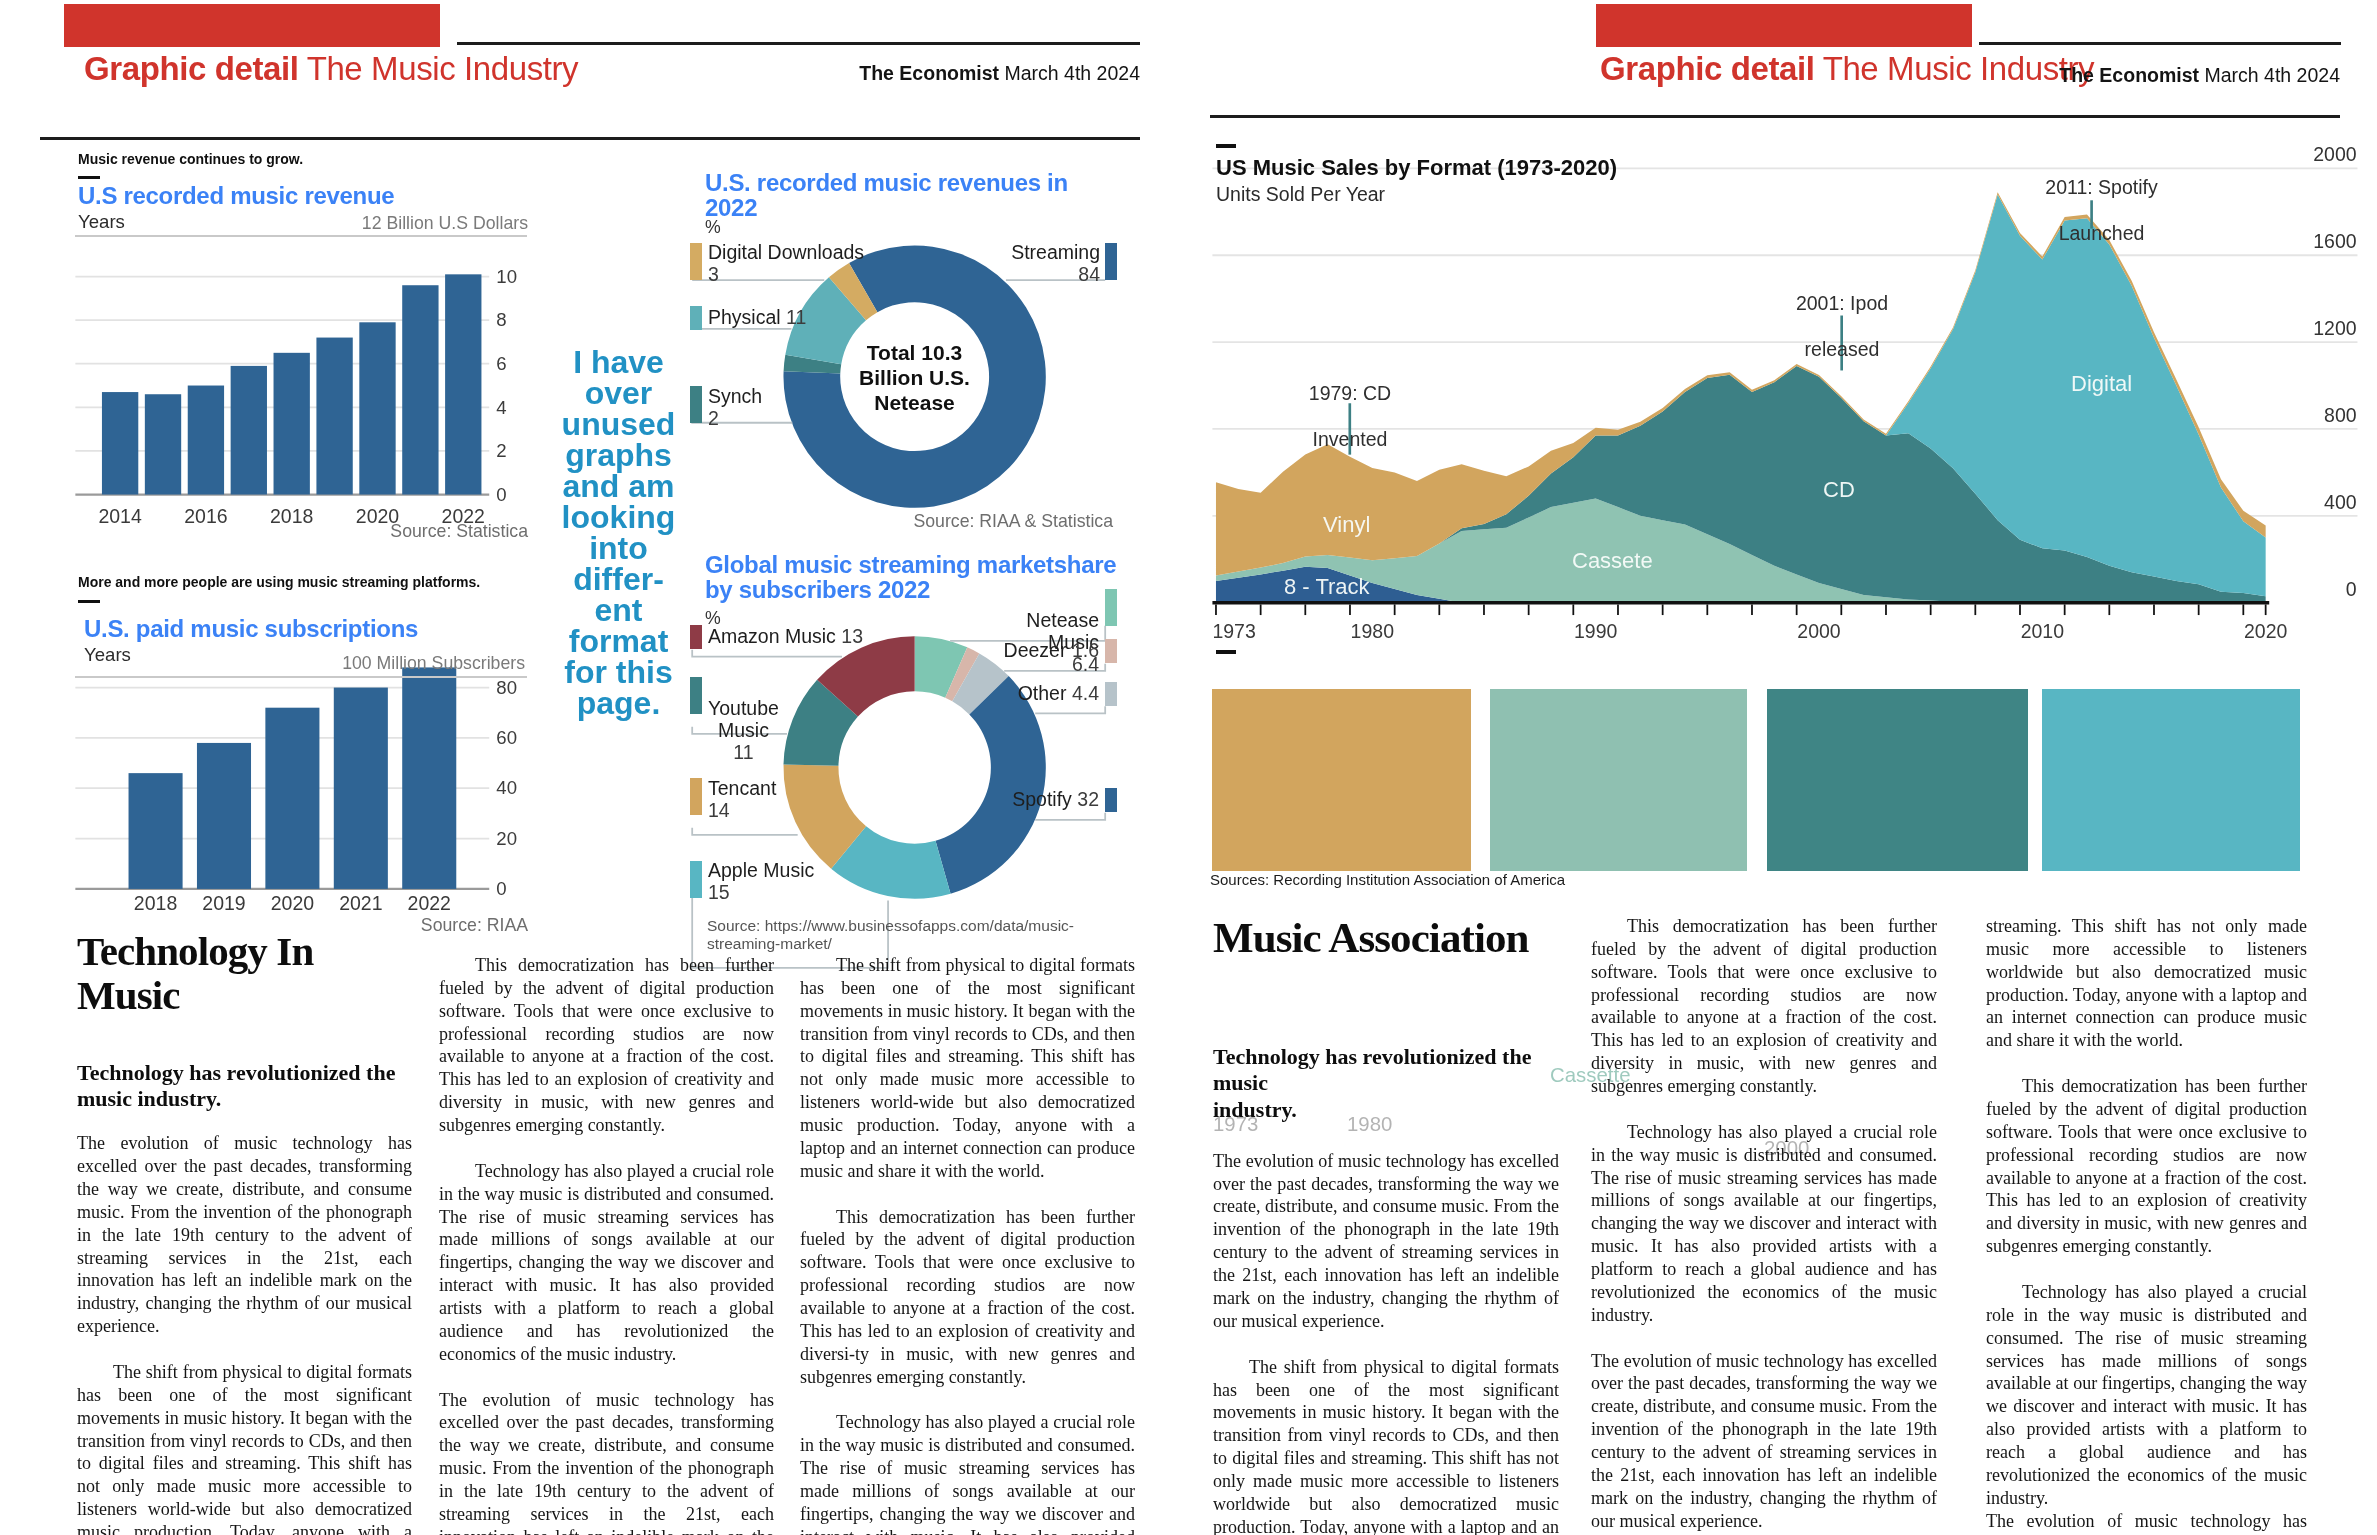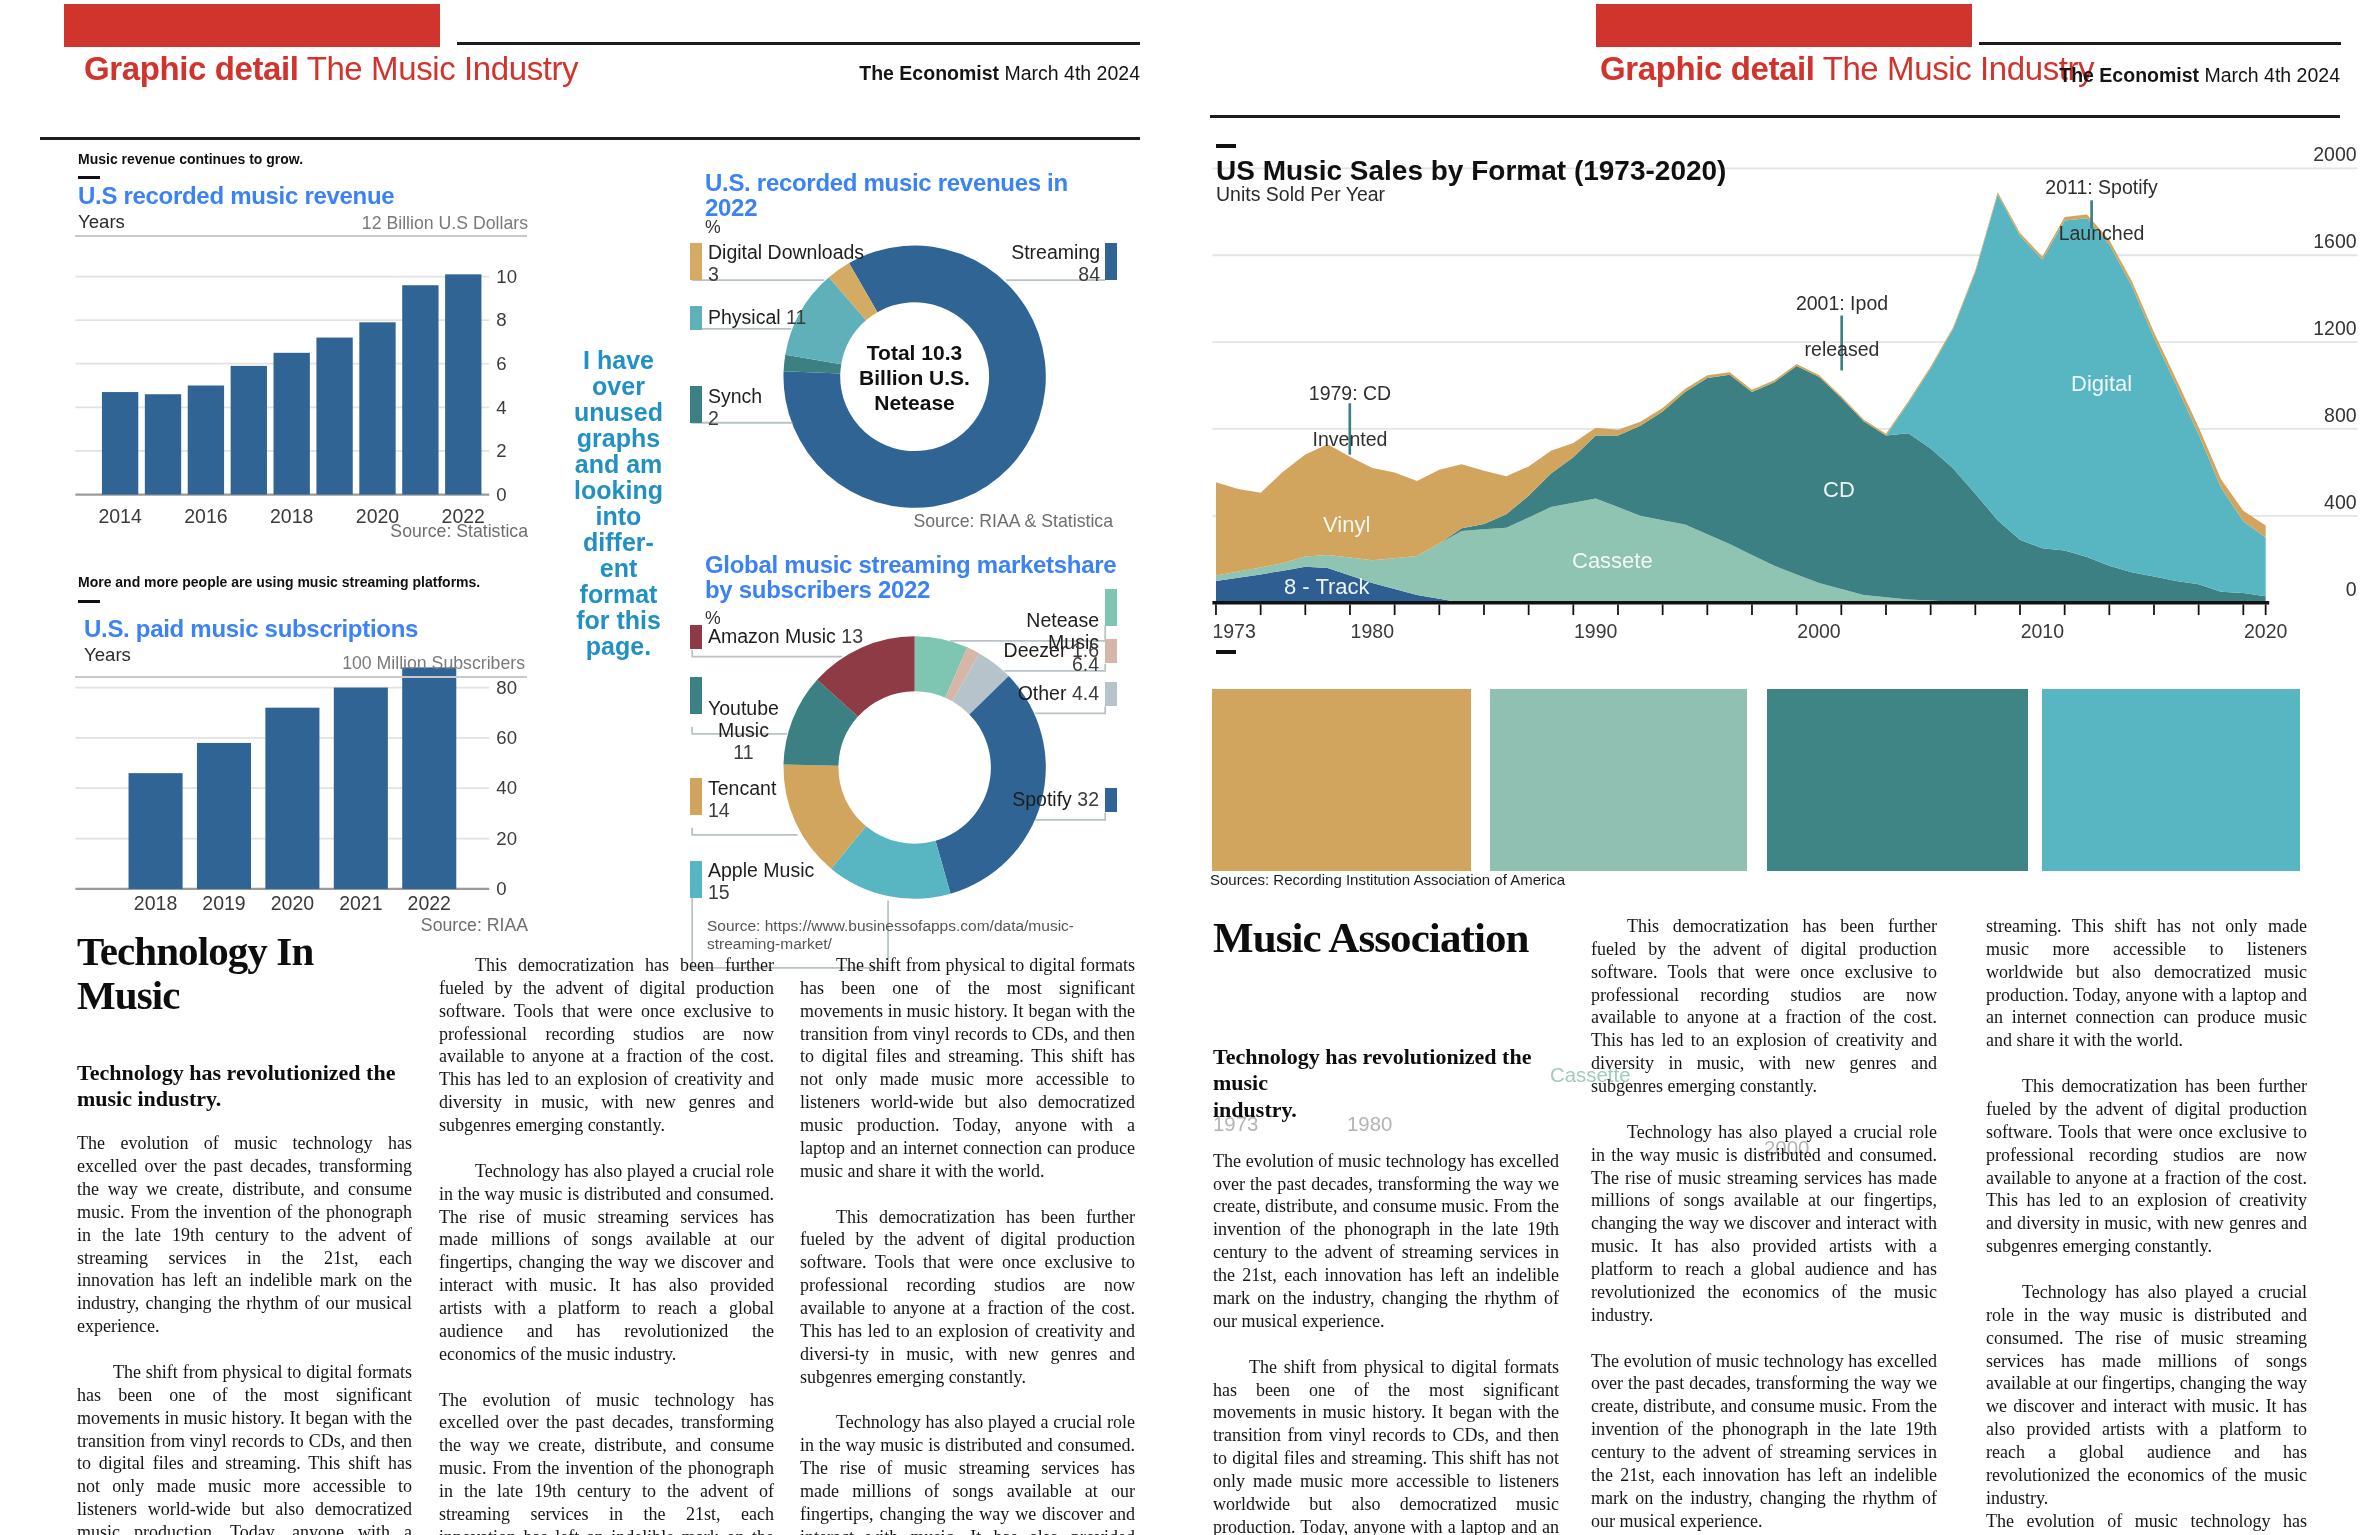--- a/index.html
+++ b/index.html
@@ -18,21 +18,21 @@
   .fig-title{font-size:24px;font-weight:700;color:#3b82f6;letter-spacing:-0.3px;line-height:1.05;}
   .fig-sub{font-size:18.6px;color:#2b2b2b;}
   .axis-note{font-size:17.7px;color:#7a7a7a;text-align:right;}
   .source{font-size:17.7px;color:#6e6e6e;text-align:right;}
   .pct{font-size:17.7px;color:#333;}
   .dlabel{font-size:19.5px;color:#1e1e1e;line-height:22px;white-space:nowrap;}
   .dlabel .val{color:#3c3c3c;}
   .dlabel.right{text-align:right;}
   .swatch{position:absolute;width:11.5px;}
   .donut-center{font-size:21px;font-weight:700;color:#101010;text-align:center;line-height:25px;}
-  .bluenote{font-size:25px;font-weight:700;color:#2191c4;text-align:center;line-height:26px;}
+  .bluenote{font-size:32px;font-weight:700;color:#2191c4;text-align:center;line-height:31px;}
   .chart-label{color:rgba(248,252,250,.95);font-size:22px;white-space:nowrap;}
   .ann-text{font-size:19.5px;color:#2f2f2f;text-align:center;line-height:23px;white-space:pre-line;}
   .caption{font-size:26.6px;font-weight:700;color:#2487bf;text-align:center;line-height:31px;letter-spacing:0.4px;}
   .sources-line{font-size:15px;color:#1b1b1b;}
   .ghost{font-size:20.4px;color:#6a6a6a;opacity:.5;white-space:nowrap;}
   .ghost.teal{color:#7fb9a9;opacity:.75;}
   .art-title{font-family:"Liberation Serif",serif;font-weight:700;color:#0d0d0d;line-height:1.08;white-space:pre-line;letter-spacing:-0.9px;}
   .art-sub{font-family:"Liberation Serif",serif;font-weight:700;font-size:22px;line-height:1.2;color:#0d0d0d;white-space:pre-line;}
   .artcol{position:absolute;overflow:hidden;}
   .artcol p{font-family:"Liberation Serif",serif;font-size:18px;line-height:1.27;text-align:justify;
@@ -313,21 +313,21 @@
   </div>
   <div class="artcol" style="left:800px;top:954px;width:335px;height:582px;">
     <div>
         <p class="indent">The shift from physical to digital formats has been one of the most significant movements in music history. It began with the transition from vinyl records to CDs, and then to digital files and streaming. This shift has not only made music more accessible to listeners world-wide but also democratized music production. Today, anyone with a laptop and an internet connection can produce music and share it with the world.</p>
         <p class="indent">This democratization has been further fueled by the advent of digital production software. Tools that were once exclusive to professional recording studios are now available to anyone at a fraction of the cost. This has led to an explosion of creativity and diversi-ty in music, with new genres and subgenres emerging constantly.</p>
         <p class="indent">Technology has also played a crucial role in the way music is distributed and consumed. The rise of music streaming services has made millions of songs available at our fingertips, changing the way we discover and interact with music. It has also provided artists with a platform to reach a global audience and has</p>
       </div>
   </div>
 
   <div class="abs kdash" style="left:1216px;top:144px;width:20.4px;height:3.5px;"></div>
-  <div class="abs" style="left:1216px;top:155px;font-size:28px;font-weight:700;color:#101010;">US Music Sales by Format (1973-2020)</div>
+  <div class="abs" style="left:1216px;top:155px;font-size:22px;font-weight:700;color:#101010;">US Music Sales by Format (1973-2020)</div>
   <div class="abs" style="left:1216px;top:183px;font-size:19.5px;color:#2b2b2b;">Units Sold Per Year</div>
 
   <div class="abs chart-label" style="left:1323px;top:512px;">Vinyl</div>
   <div class="abs chart-label" style="left:1284px;top:574px;">8 - Track</div>
   <div class="abs chart-label" style="left:1572px;top:548px;">Cassete</div>
   <div class="abs chart-label" style="left:1823px;top:477px;">CD</div>
   <div class="abs chart-label" style="left:2071px;top:371px;">Digital</div>
 
   <div class="abs ann-text" style="left:1279px;top:359px;width:142px;">
     <span>1979: CD</span><br>

